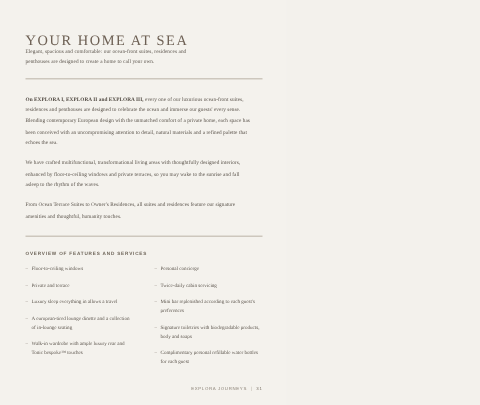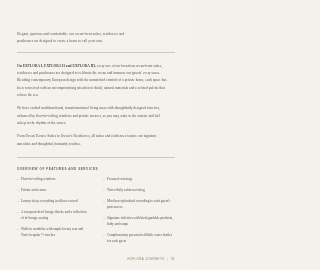--- a/index.html
+++ b/index.html
@@ -147,20 +147,21 @@
     white-space: nowrap;
   }
   .footer-sep { color: #b0a79a; }
   .footer-page { color: #7a7165; }
 </style>
 </head>
 <body>
 
 <div class="page">
 
+  <h1 class="title">YOUR HOME AT SEA</h1>
 
   <div class="subtitle">Elegant, spacious and comfortable: our ocean-front suites, residences and penthouses are designed to create a home to call your own.</div>
 
   <div class="rule rule-top"></div>
 
   <div class="body-copy">
     <p>
       <b>On EXPLORA I, EXPLORA II and EXPLORA III,</b><span> every one of our luxurious ocean-front suites, residences and penthouses are designed to celebrate the ocean and immerse our guests' every sense. Blending contemporary European design with the unmatched comfort of a private home, each space has been conceived with an uncompromising attention to detail, natural materials and a refined palette that echoes the sea.</span>
     </p>
     <p>

